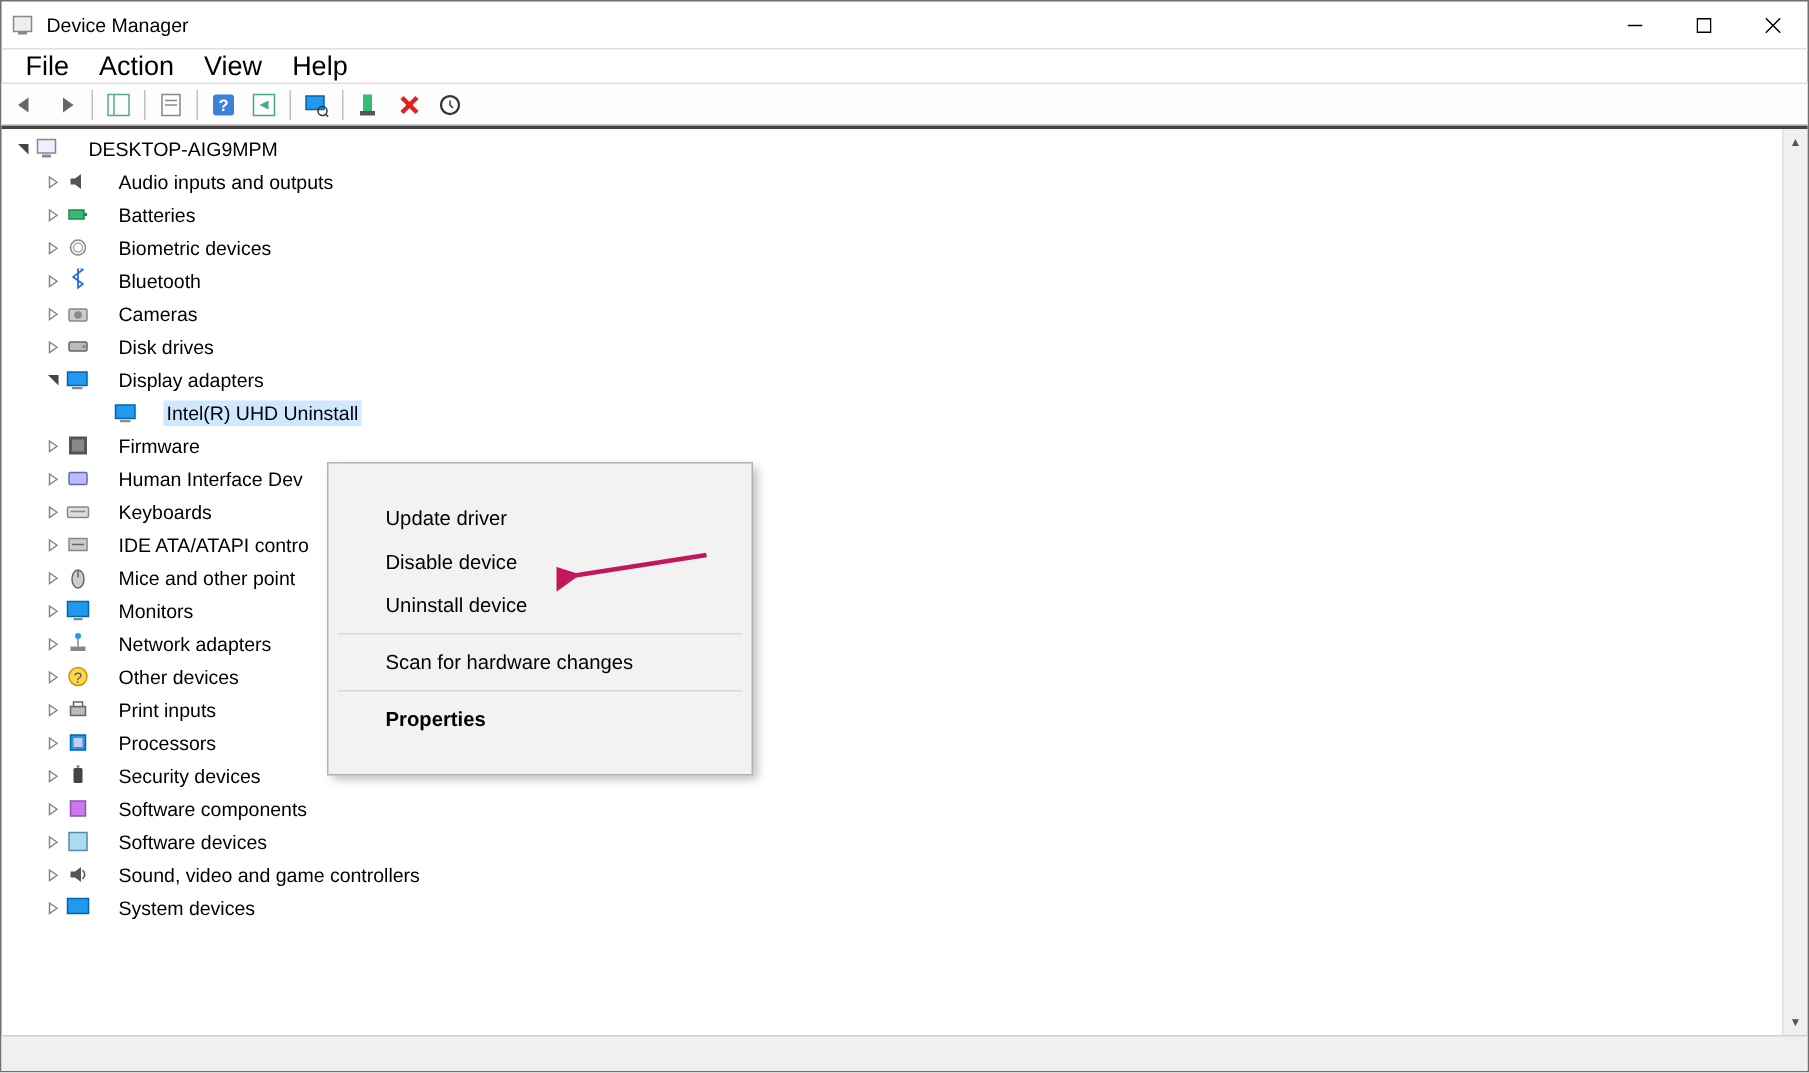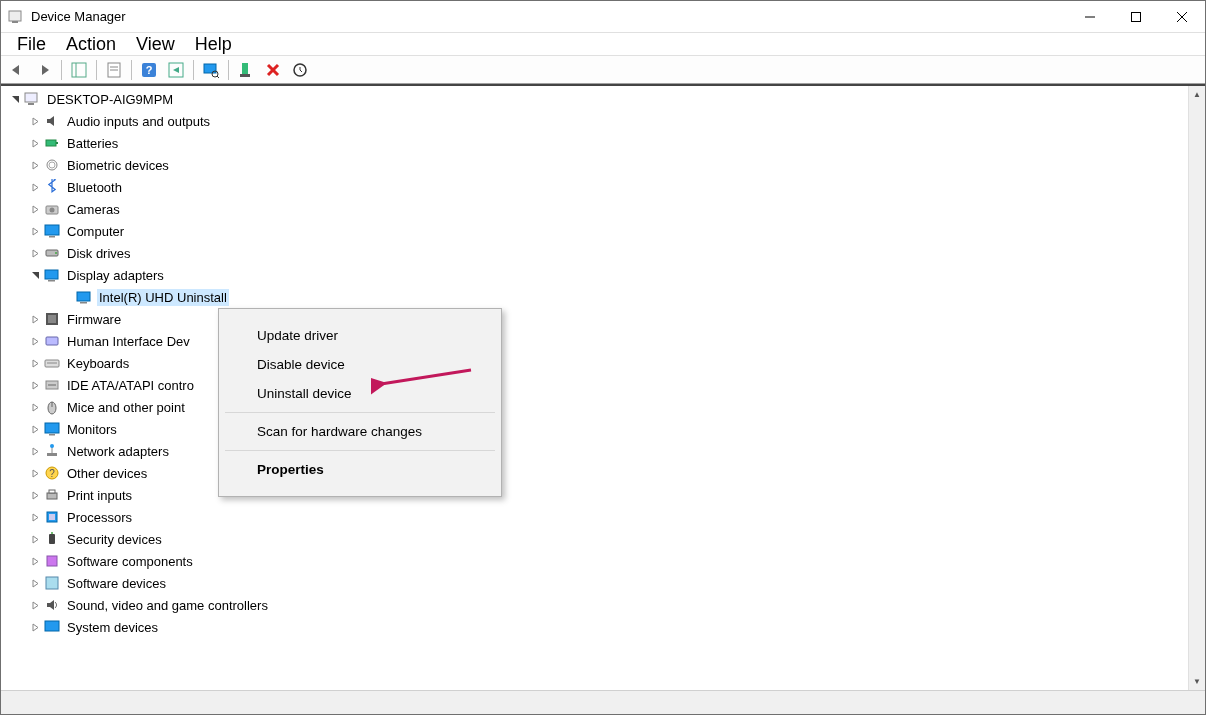--- a/index.html
+++ b/index.html
@@ -104,20 +104,21 @@
     width: 18px; height: 18px;
     margin-right: 4px;
     display: flex; align-items: center; justify-content: center;
     font-size: 14px;
   }
   .tree-row.selected .label {
     background: #cde8ff;
   }
   .tree-row .label {
     padding: 1px 2px;
+    margin-left: 12px;
   }
   .indent-0 { padding-left: 4px; }
   .indent-1 { padding-left: 24px; }
   .indent-2 { padding-left: 56px; }
 
   .scrollbar-v {
     width: 17px;
     background: #f0f0f0;
     border-left: 1px solid #e0e0e0;
     position: relative;
@@ -135,21 +136,21 @@
   }
 
   .context-menu {
     position: absolute;
     left: 217px;
     top: 222px;
     width: 284px;
     background: #f2f2f2;
     border: 1px solid #b2b2b2;
     box-shadow: 3px 3px 6px rgba(0,0,0,.25);
-    padding: 12px 0;
+    padding: 22px 0;
     font-size: 13.5px;
   }
   .context-menu .cm-item {
     padding: 7px 22px 7px 38px;
   }
   .context-menu .cm-sep {
     height: 1px;
     background: #d7d7d7;
     margin: 4px 6px;
   }
@@ -347,34 +348,20 @@
               <path d="M2 1 L7 4.5 L2 8 Z" fill="none" stroke="#888"></path>
             </svg>
           </span>
           <span class="icon">
             <svg width="16" height="16">
               <rect x="2" y="5" width="12" height="8" rx="1" fill="#ccc" stroke="#888"></rect>
               <circle cx="8" cy="9" r="2.5" fill="#888"></circle>
             </svg>
           </span>
           <span class="label">Cameras</span>
-        </div>
-        <div class="tree-row indent-1">
-          <span class="expander">
-            <svg width="9" height="9">
-              <path d="M2 1 L7 4.5 L2 8 Z" fill="none" stroke="#888"></path>
-            </svg>
-          </span>
-          <span class="icon">
-            <svg width="16" height="16">
-              <rect x="1" y="2" width="14" height="10" fill="#29e" stroke="#06a"></rect>
-              <rect x="5" y="13" width="6" height="1.5" fill="#888"></rect>
-            </svg>
-          </span>
-          <span class="label">Computer</span>
         </div>
         <div class="tree-row indent-1">
           <span class="expander">
             <svg width="9" height="9">
               <path d="M2 1 L7 4.5 L2 8 Z" fill="none" stroke="#888"></path>
             </svg>
           </span>
           <span class="icon">
             <svg width="16" height="16">
               <rect x="2" y="5" width="12" height="6" rx="1" fill="#bbb" stroke="#666"></rect>

